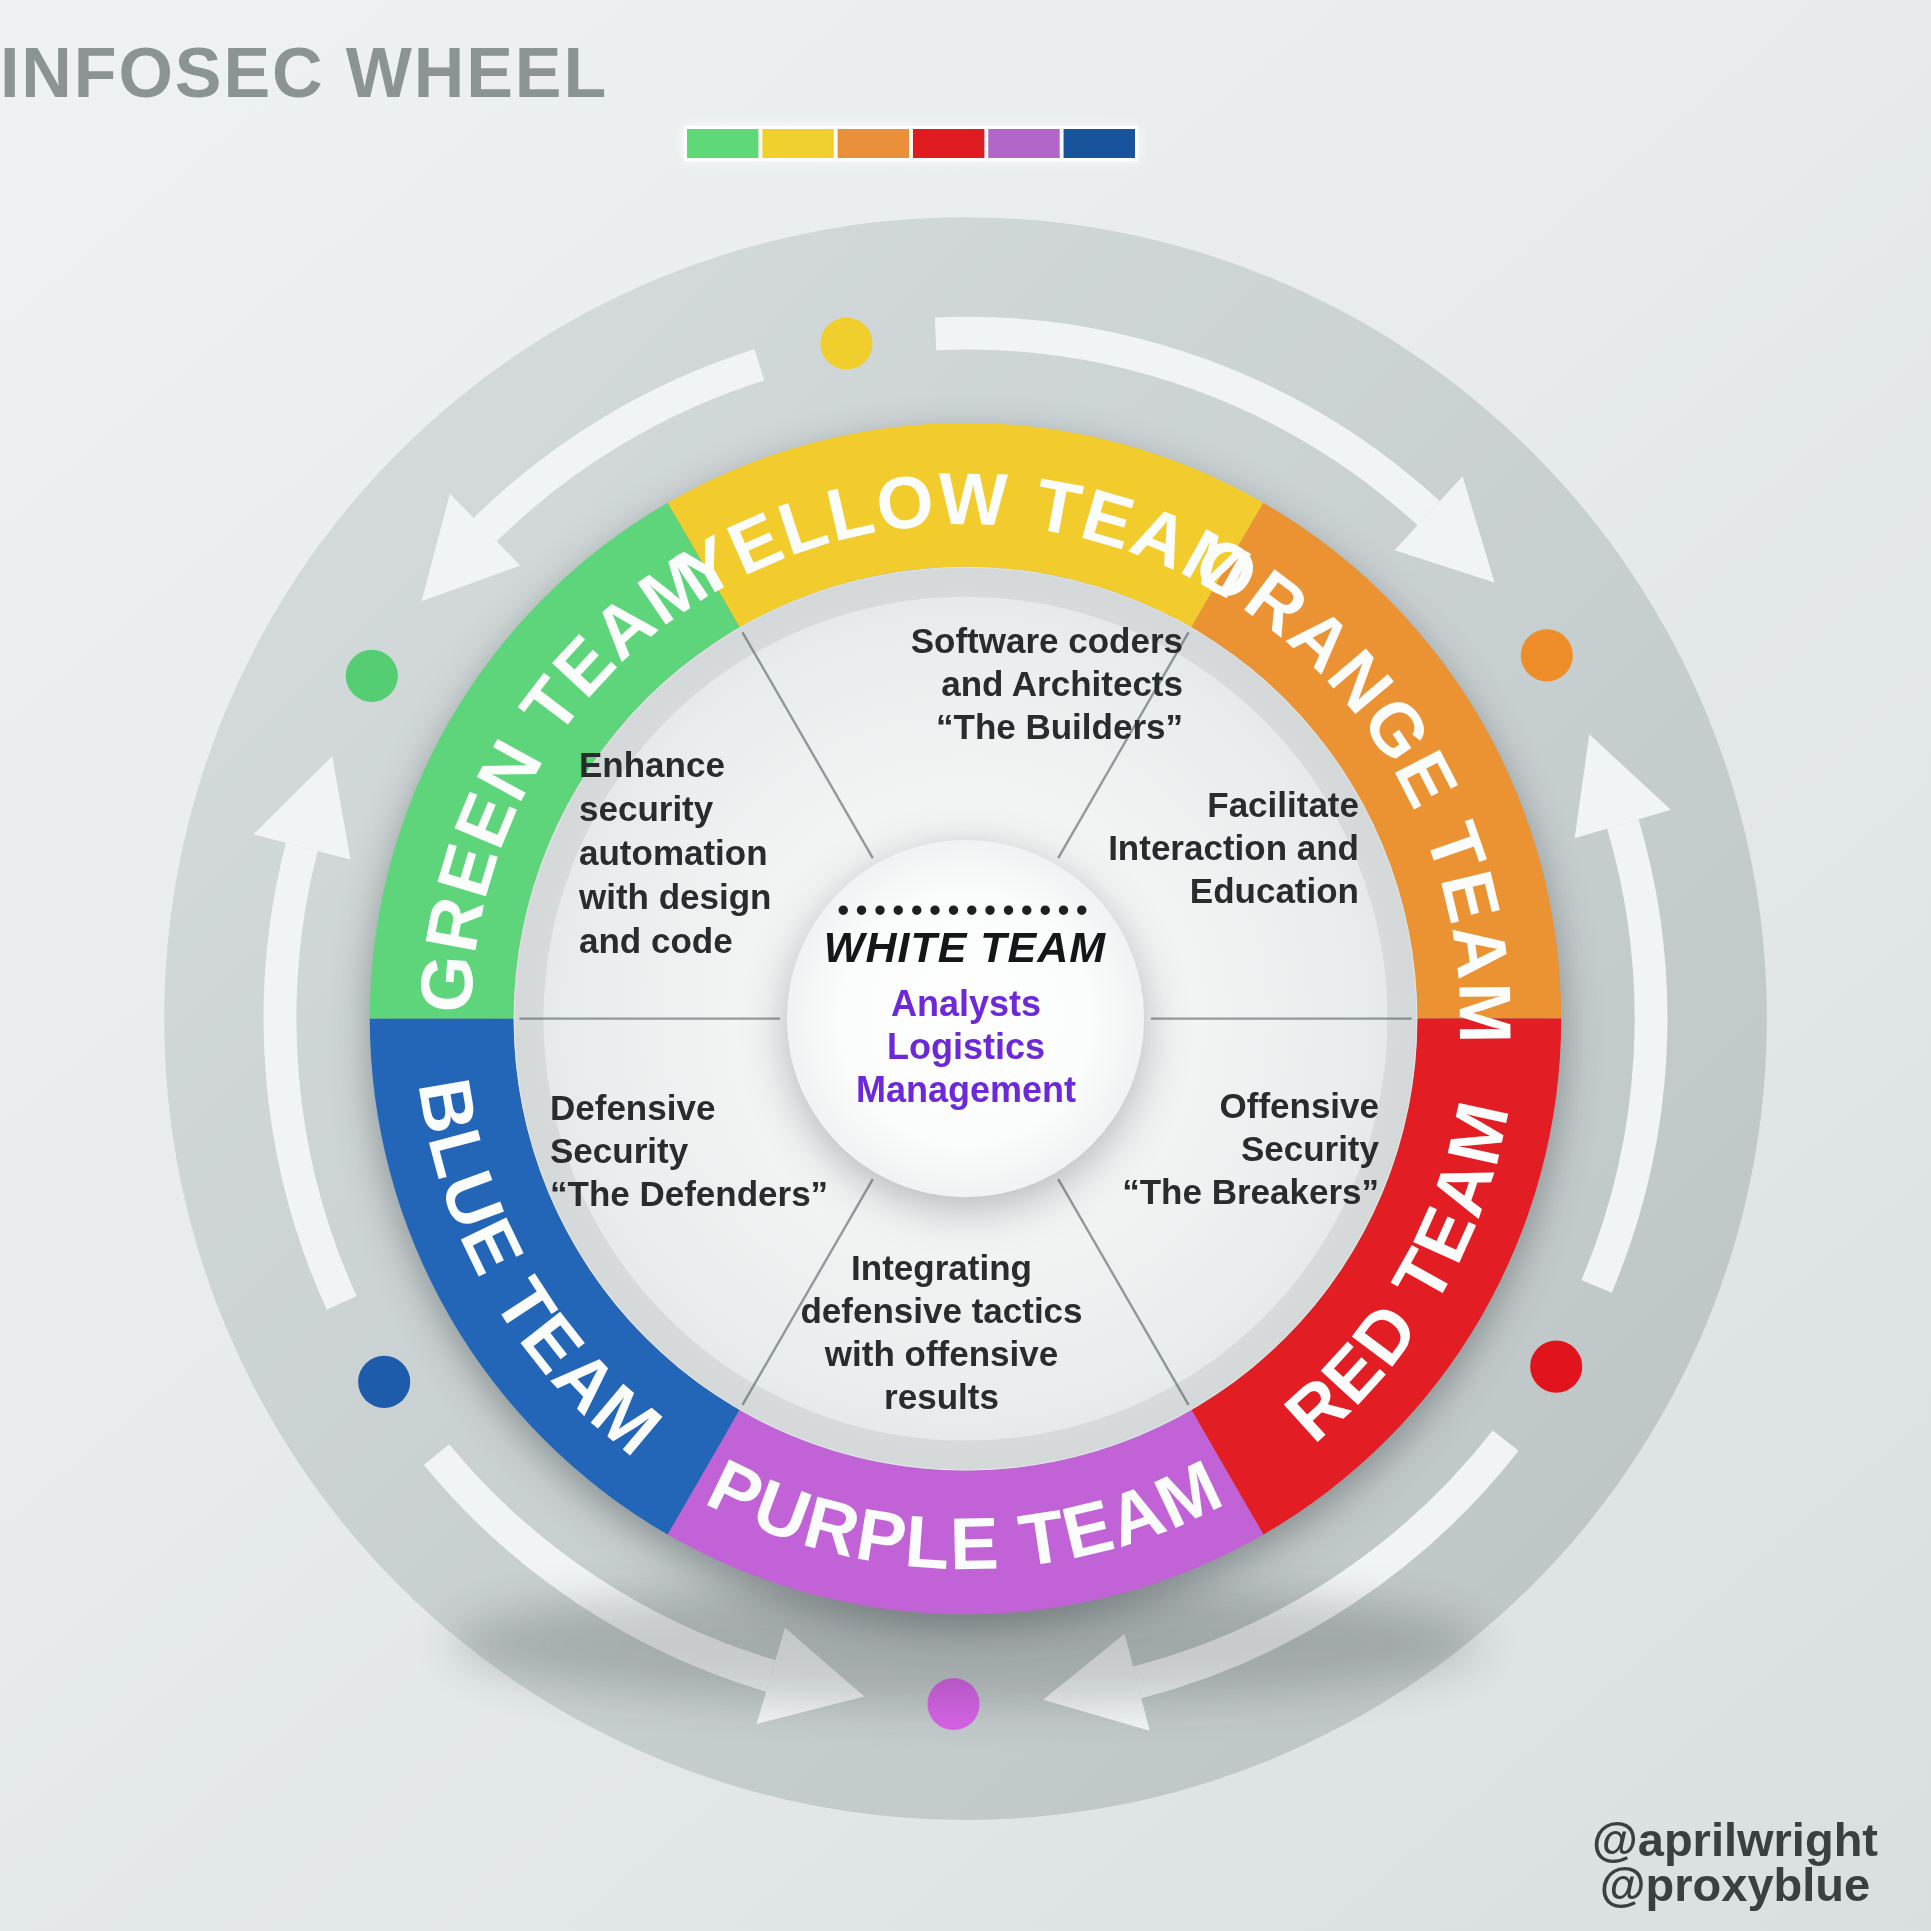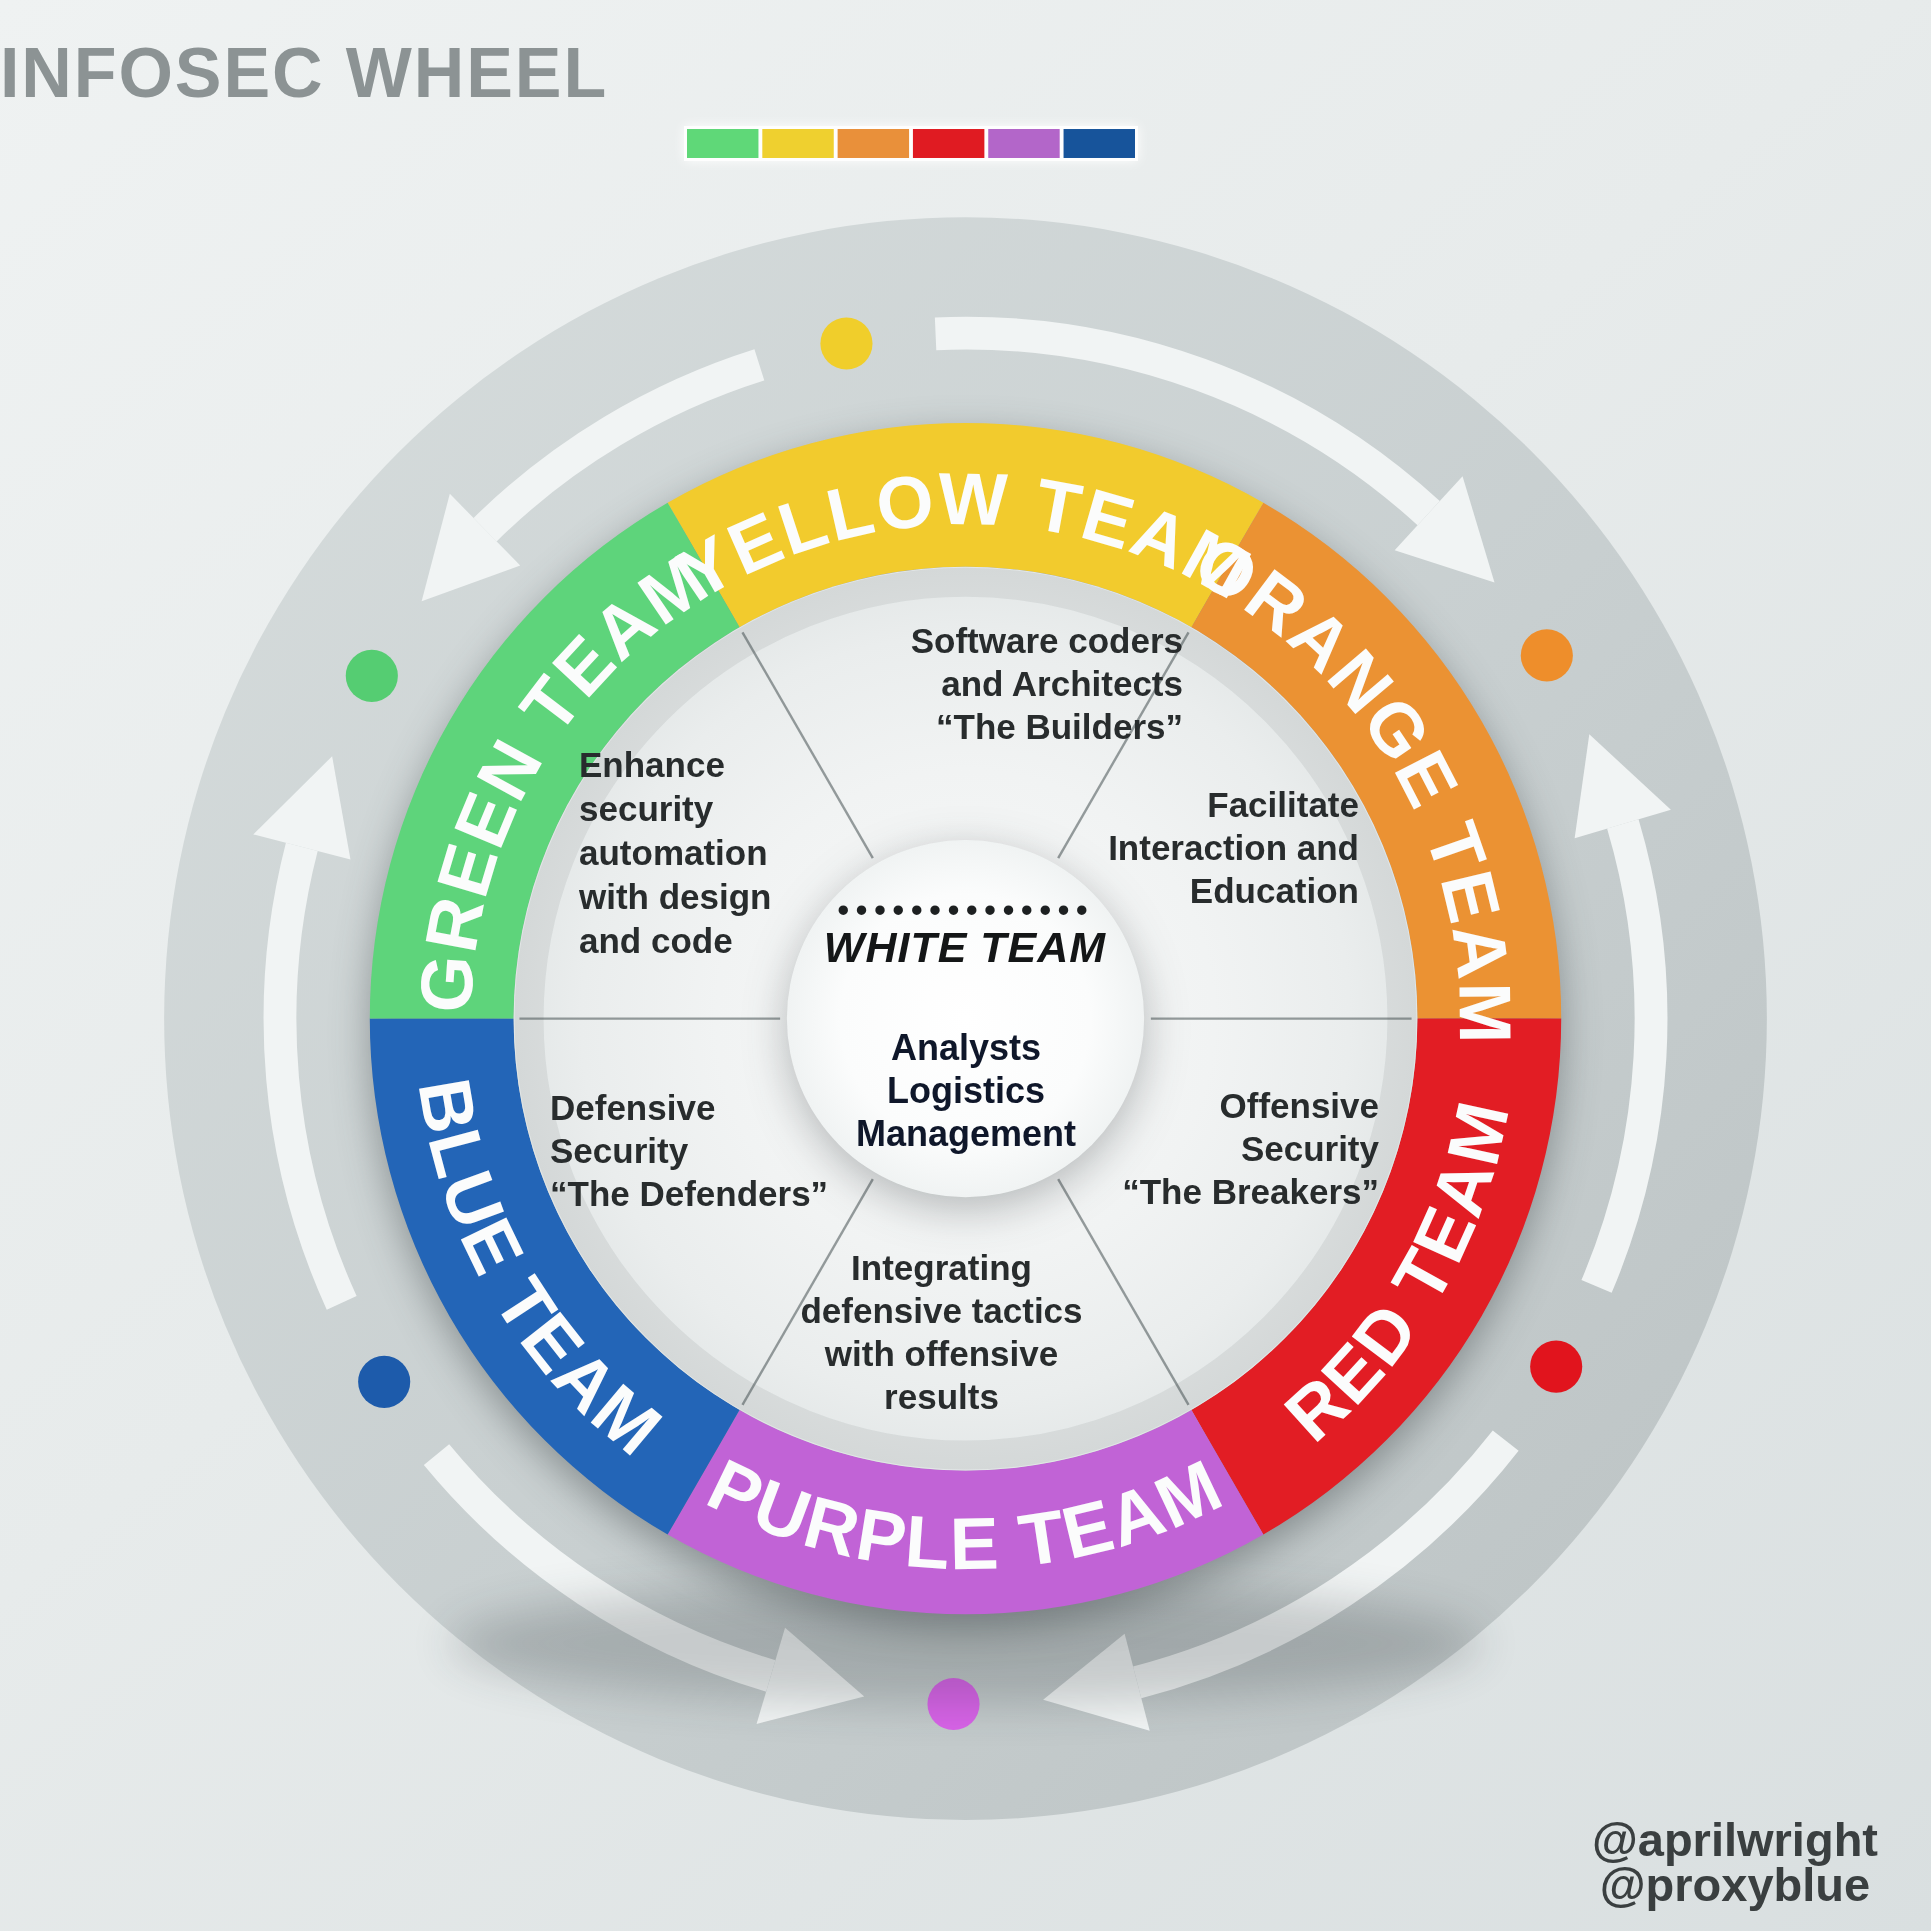--- a/index.html
+++ b/index.html
@@ -35,21 +35,21 @@
   .dots-row{
     position:absolute;left:763px;top:891px;width:406px;text-align:center;
     font-size:33px;font-weight:bold;letter-spacing:6.8px;color:#1d2021;
   }
   .white-title{
     position:absolute;left:743px;top:923px;width:444px;text-align:center;
     font-weight:bold;font-size:43px;letter-spacing:1px;color:#141617;font-style:italic;
   }
   .roles{
     position:absolute;left:763px;top:982px;width:406px;text-align:center;
-    font-weight:600;font-size:36px;line-height:43px;color:#0f172a;margin-top:44px;
+    font-weight:600;font-size:36px;line-height:43px;color:#6d28d9;
   }
 
   .credits{
     position:absolute;right:53px;top:1817px;text-align:center;
     font-weight:bold;font-size:47px;line-height:45px;color:#3a3f40;
   }
 
   .arc-label{
     font-weight:bold;font-size:76px;letter-spacing:2px;fill:#fbfcfc;
   }

